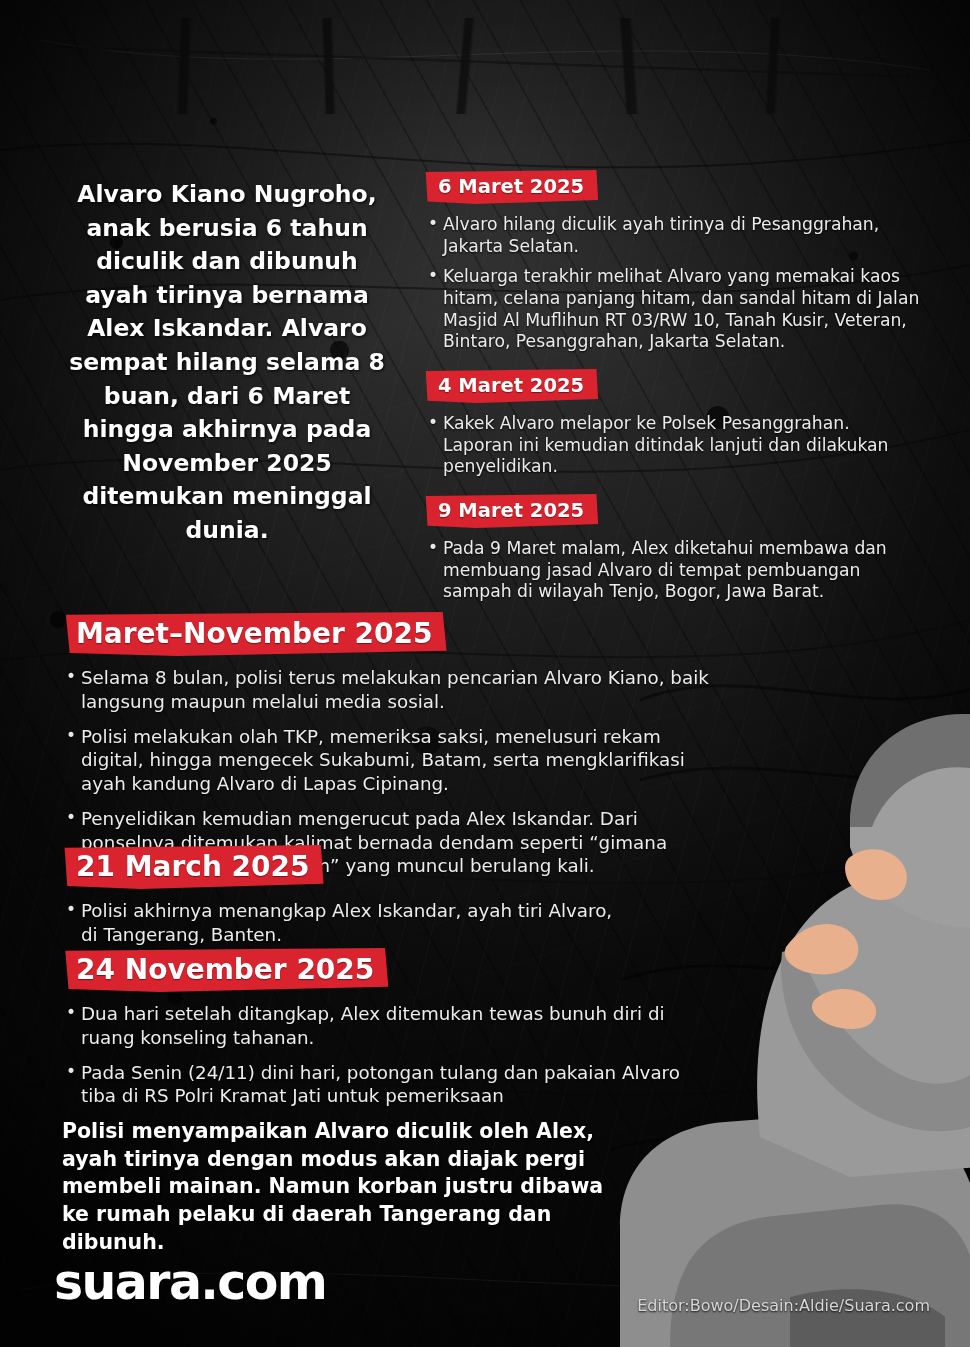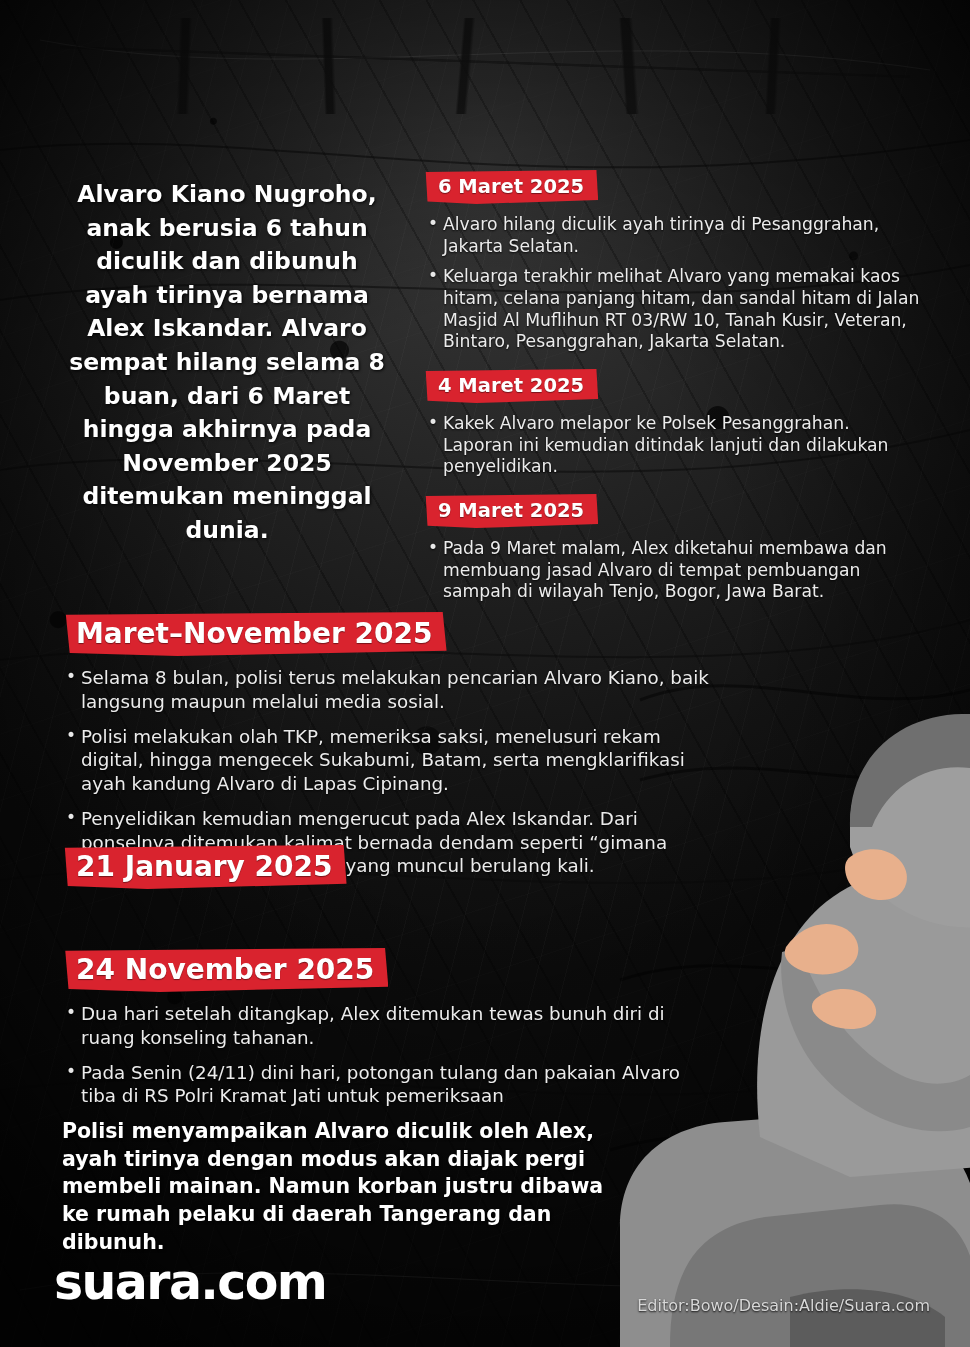--- a/index.html
+++ b/index.html
@@ -282,21 +282,24 @@
   <div class="block-wide wide" style="top:612px;">
     <div class="tag">Maret–November 2025</div>
     <ul class="items">
       <li>Selama 8 bulan, polisi terus melakukan pencarian Alvaro Kiano, baik langsung maupun melalui media sosial.</li>
       <li>Polisi melakukan olah TKP, memeriksa saksi, menelusuri rekam digital, hingga mengecek Sukabumi, Batam, serta mengklarifikasi ayah kandung Alvaro di Lapas Cipinang.</li>
       <li>Penyelidikan kemudian mengerucut pada Alex Iskandar. Dari ponselnya ditemukan kalimat bernada dendam seperti “gimana caranya gue balas dendam” yang muncul berulang kali.</li>
     </ul>
   </div>
 
   <div class="block-wide wide" style="top:845px; width:560px;">
-    <div class="tag">21 January 2025</div>
+    <div class="tag">21 March 2025</div>
+    <ul class="items">
+      <li>Polisi akhirnya menangkap Alex Iskandar, ayah tiri Alvaro, di Tangerang, Banten.</li>
+    </ul>
   </div>
 
   <div class="block-wide wide" style="top:948px; width:620px;">
     <div class="tag">24 November 2025</div>
     <ul class="items">
       <li>Dua hari setelah ditangkap, Alex ditemukan tewas bunuh diri di ruang konseling tahanan.</li>
       <li>Pada Senin (24/11) dini hari, potongan tulang dan pakaian Alvaro tiba di RS Polri Kramat Jati untuk pemeriksaan</li>
     </ul>
   </div>
 

